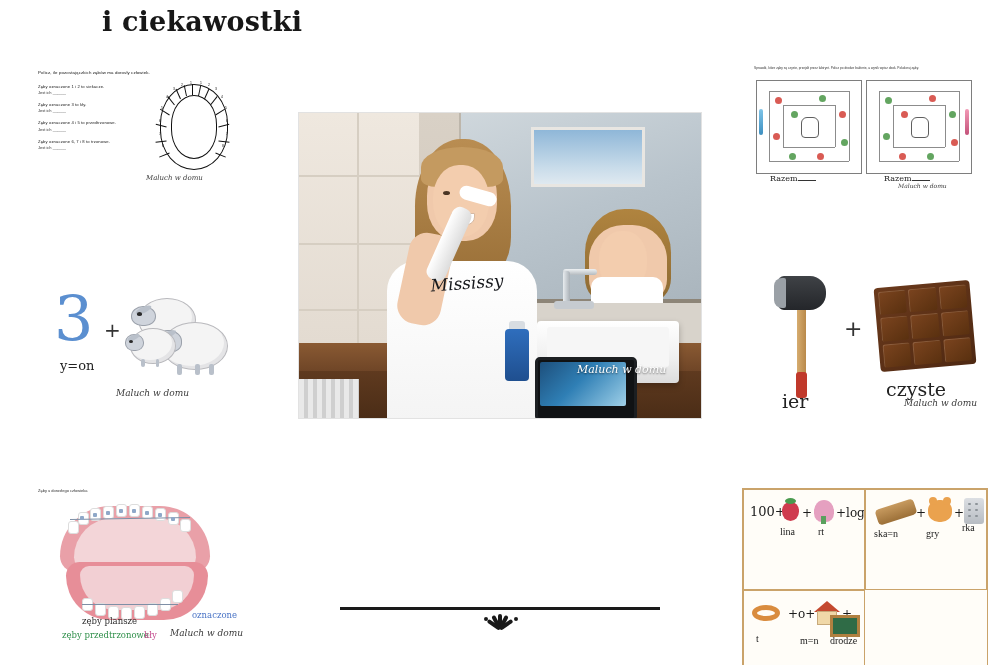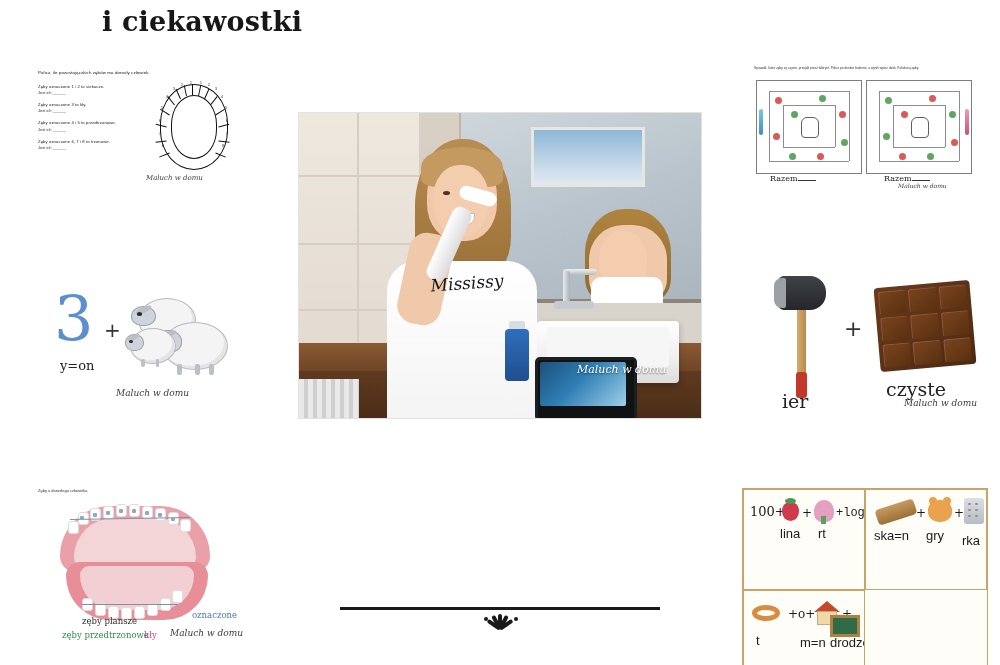--- a/index.html
+++ b/index.html
@@ -655,22 +655,22 @@
     box-sizing: border-box;
     overflow: hidden;
   }
   .rg-txt {
     position: absolute;
     font-family: "DejaVu Serif", serif;
     color: #1b1b1b;
   }
   .rg-sub {
     position: absolute;
-    font-family: Liberation Sans, sans-serif;
-    font-size: 13px;
+    font-family: Liberation Serif, serif;
+    font-size: 10px;
     color: #1b1b1b;
   }
   .berry {
     position: absolute;
     width: 17px; height: 19px;
     background: #cf3b4e;
     border-radius: 45% 45% 50% 50%;
   }
   .berry .leafy {
     position: absolute;
@@ -1074,21 +1074,21 @@
 
     <div class="cell">
       <div class="rg-txt" style="left:6px; top:14px; font-size:13px;">100+</div>
       <div class="berry" style="left:38px; top:12px;">
           <div class="leafy"></div>
         </div>
       <div class="rg-txt" style="left:58px; top:16px; font-size:12px;">+</div>
       <div class="bouquet" style="left:70px; top:10px;">
           <div class="stemz"></div>
         </div>
-      <div class="rg-txt" style="left:92px; top:16px; font-size:12px;font-family:Liberation Mono, monospace;">+log</div>
+      <div class="rg-txt" style="left:92px; top:16px; font-size:12px;">+log</div>
       <div class="rg-sub" style="left:36px; top:36px;">lina</div>
       <div class="rg-sub" style="left:74px; top:36px;">rt</div>
     </div>
 
     <div class="cell">
       <div class="log" style="left:10px; top:14px;"></div>
       <div class="rg-txt" style="left:50px; top:16px; font-size:12px;">+</div>
       <div class="tiger-face" style="left:62px; top:10px;">
         <div class="tiger-ear" style="left:1px;"></div>
         <div class="tiger-ear" style="left:15px;"></div>
@@ -1097,21 +1097,21 @@
       <div class="grater" style="left:98px; top:8px;">
         <div class="hole" style="left:4px; top:5px;"></div>
         <div class="hole" style="left:11px; top:5px;"></div>
         <div class="hole" style="left:4px; top:11px;"></div>
         <div class="hole" style="left:11px; top:11px;"></div>
         <div class="hole" style="left:4px; top:17px;"></div>
         <div class="hole" style="left:11px; top:17px;"></div>
       </div>
       <div class="rg-sub" style="left:8px; top:38px;">ska=n</div>
       <div class="rg-sub" style="left:60px; top:38px;">gry</div>
-      <div class="rg-sub" style="left:96px; top:43px;">rka</div>
+      <div class="rg-sub" style="left:96px; top:32px;">rka</div>
     </div>
 
 
     <div class="cell">
       <div class="donut" style="left:8px; top:14px;"></div>
       <div class="rg-txt" style="left:44px; top:16px; font-size:12px;">+o+</div>
       <div class="house" style="left:70px; top:10px;">
         <div class="roof"></div>
         <div class="wallh"></div>
       </div>

